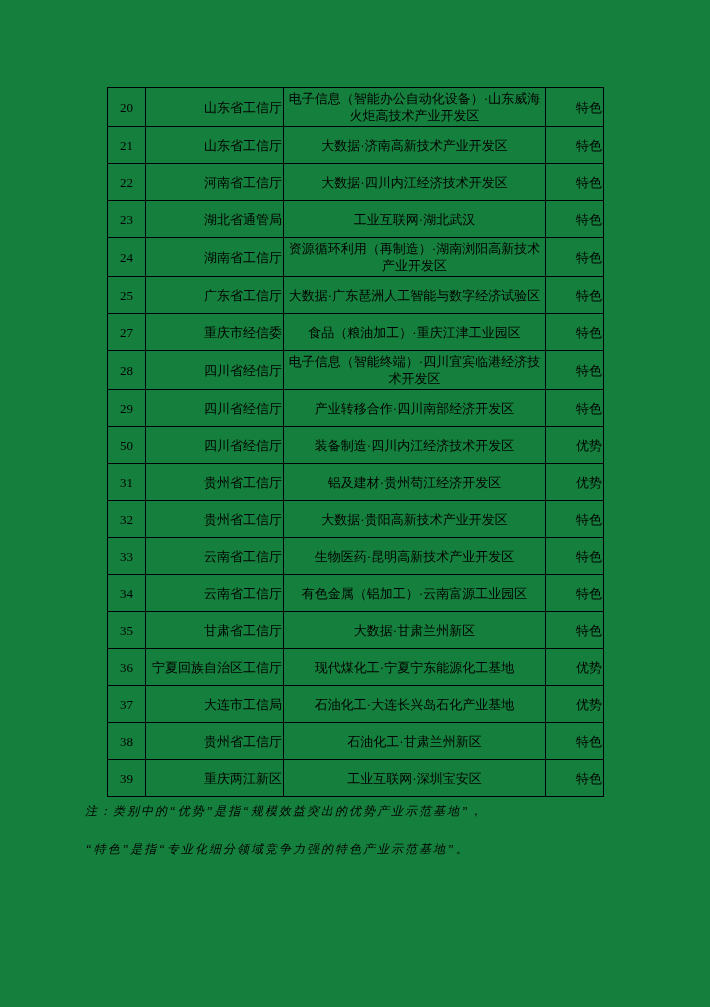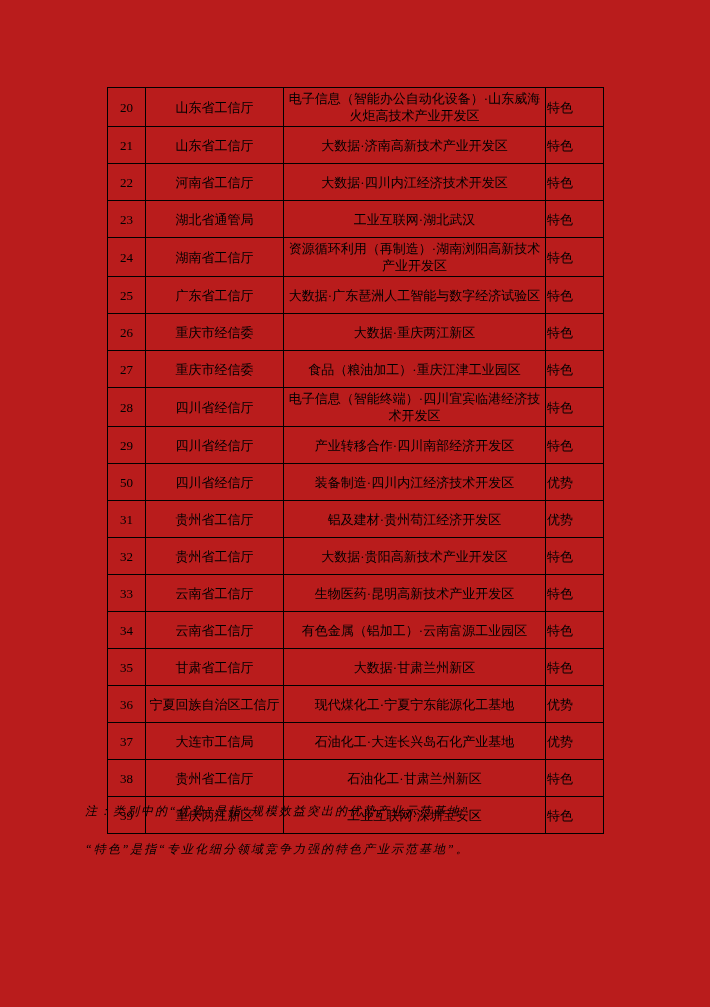--- a/index.html
+++ b/index.html
@@ -4,21 +4,21 @@
 <style>
   html, body {
     margin: 0;
     padding: 0;
     background: #ffffff;
   }
   .page {
     position: relative;
     width: 710px;
     height: 1007px;
-    background: #b91c1c;
+    background: #15803d;
     overflow: hidden;
     font-family: "Liberation Serif", "DejaVu Serif", serif;
     color: #000000;
   }
   table.base-table {
     position: absolute;
     left: 107px;
     top: 87px;
     width: 496px;
     border-collapse: collapse;
@@ -27,23 +27,23 @@
   table.base-table td {
     border: 1px solid #000000;
     font-size: 13px;
     line-height: 17px;
     height: 32px;
     padding: 2px 1px;
     vertical-align: middle;
     overflow: hidden;
   }
   td.c-no   { text-align: center; }
-  td.c-dept { text-align: center; }
+  td.c-dept { text-align: right; }
   td.c-base { text-align: center; padding-left: 3px; padding-right: 0; }
-  td.c-cat  { text-align: left; }
+  td.c-cat  { text-align: right; }
   .note {
     position: absolute;
     left: 85px;
     top: 792px;
     width: 560px;
     font-size: 12px;
     letter-spacing: 2px;
     font-style: italic;
     color: #000000;
   }
@@ -92,26 +92,20 @@
         <tr>
     <td class="c-no">24</td>
     <td class="c-dept">湖南省工信厅</td>
     <td class="c-base">资源循环利用（再制造）·湖南浏阳高新技术产业开发区</td>
     <td class="c-cat">特色</td>
   </tr>
         <tr>
     <td class="c-no">25</td>
     <td class="c-dept">广东省工信厅</td>
     <td class="c-base">大数据·广东琶洲人工智能与数字经济试验区</td>
-    <td class="c-cat">特色</td>
-  </tr>
-        <tr>
-    <td class="c-no">26</td>
-    <td class="c-dept">重庆市经信委</td>
-    <td class="c-base">大数据·重庆两江新区</td>
     <td class="c-cat">特色</td>
   </tr>
         <tr>
     <td class="c-no">27</td>
     <td class="c-dept">重庆市经信委</td>
     <td class="c-base">食品（粮油加工）·重庆江津工业园区</td>
     <td class="c-cat">特色</td>
   </tr>
         <tr>
     <td class="c-no">28</td>

